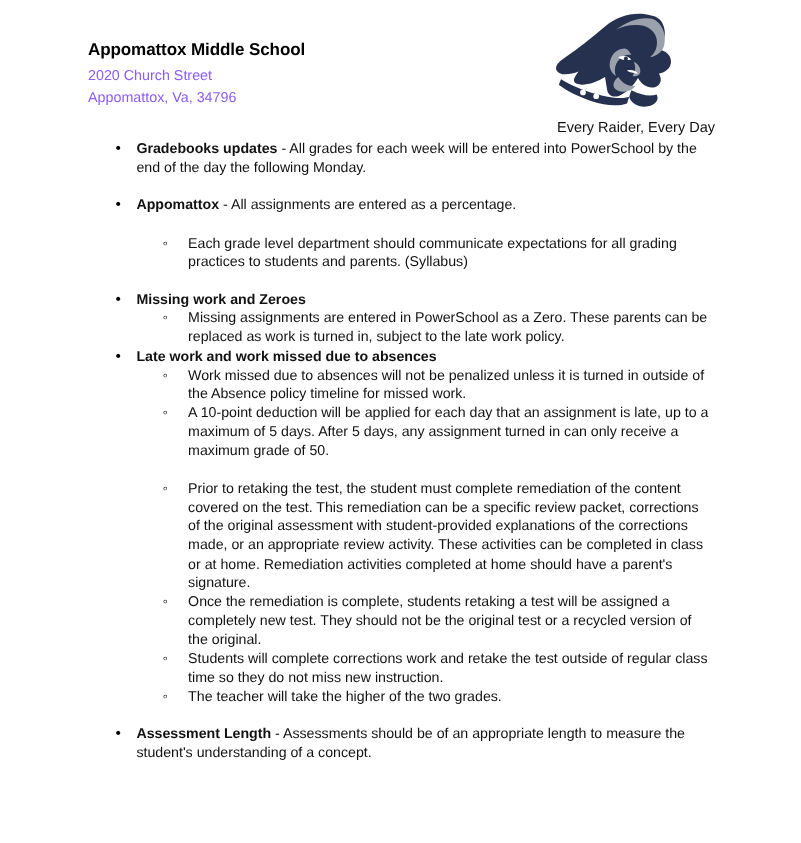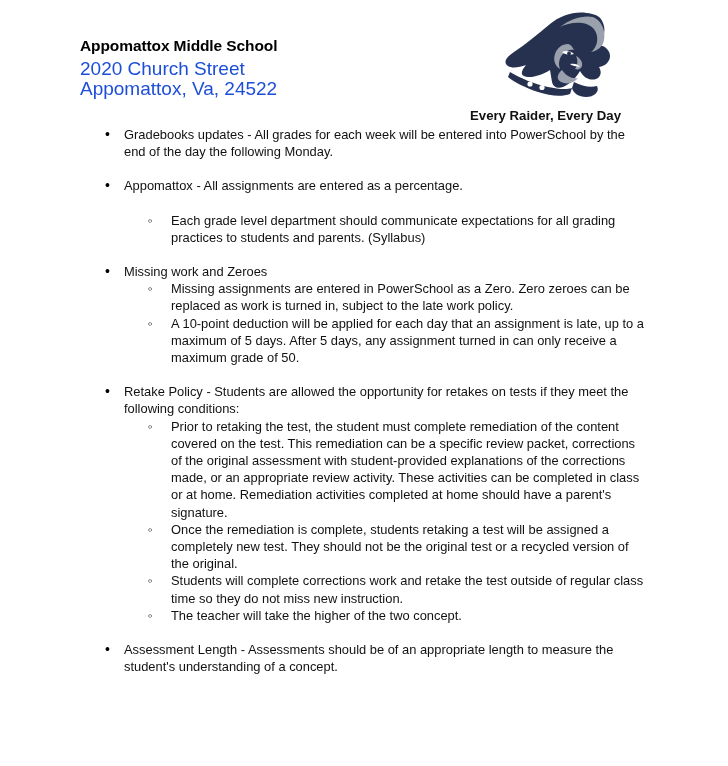--- a/index.html
+++ b/index.html
@@ -31,33 +31,32 @@
   }
   .school-name {
     font-size: 15.5px;
     font-weight: bold;
     line-height: 20px;
     letter-spacing: -0.1px;
     margin: 0 0 3px 0;
     color: #000;
   }
   .addr-line {
-    font-size: 19px;
+    font-size: 13px;
     line-height: 19.5px;
-    color: #1d4ed8;
+    color: #8b5cf6;
   }
 
   
   .logo-block {
     position: absolute;
     left: 470px;
     top: 8px;
     width: 180px;
-    text-align: left;
-    font-weight: bold;
+    text-align: right;
   }
   .logo-art {
     width: 120px;
     height: 95px;
     margin: 0 auto;
     display: block;
   }
   .tagline {
     font-size: 13.2px;
     line-height: 17px;
@@ -91,21 +90,21 @@
   }
   ul.lvl1 > li.item > .btext::before {
     content: "\2022";
     position: absolute;
     left: 105px;
     font-size: 14px;
     line-height: 17.2px;
     color: #000;
   }
   .lead {
-    font-weight: normal;
+    font-weight: bold;
   }
   ul.lvl2 {
     list-style: none;
     margin: 0;
     padding: 0;
   }
   ul.lvl2 > li.sub {
     position: relative;
     padding-left: 47px;
     font-size: 12.9px;
@@ -124,21 +123,21 @@
   .gap-lg { height: 17px; }
 </style>
 </head>
 <body>
 
 <div class="page">
 
   <div class="header">
     <div class="school-name">Appomattox Middle School</div>
     <div class="addr-line">2020 Church Street</div>
-    <div class="addr-line">Appomattox, Va, 24522</div>
+    <div class="addr-line">Appomattox, Va, 34796</div>
   </div>
 
   <div class="logo-block">
     <svg class="logo-art" viewBox="0 0 120 95">
       <g>
 
         <path d="M92 6 C78 2 62 6 50 16 C38 26 26 36 14 44 C8 48 4 52 6 56 C9 61 18 60 26 57 C22 62 20 66 24 68 C30 71 42 67 50 62 L52 74 C53 79 58 81 63 79 C70 76 76 70 80 63 C84 70 90 73 96 71 C101 69 102 64 99 59 C105 58 110 54 110 48 C110 42 105 38 99 37 C104 30 106 22 103 15 C101 9 97 7 92 6 Z" fill="#26304f"></path>
 
         <path d="M93 9 C83 7 70 11 60 19 C66 16 74 14 82 15 C90 16 96 21 97 28 C98 34 96 40 91 44 C97 43 103 39 104 32 C106 22 101 12 93 9 Z" fill="#9aa1ad"></path>
 
@@ -175,36 +174,37 @@
         <li class="gap-lg"></li>
         <li class="item">
           <ul class="lvl2">
             <li class="sub">Each grade level department should communicate expectations for all grading practices to students and parents. (Syllabus)</li>
           </ul>
         </li>
         <li class="gap-lg"></li>
         <li class="item">
           <span class="btext"><span class="lead">Missing work and Zeroes</span></span>
           <ul class="lvl2">
-            <li class="sub">Missing assignments are entered in PowerSchool as a Zero.  Zero zeroes can be replaced as work is turned in, subject to the late work policy.</li>
-          </ul>
-        </li>
-        <li class="item">
-          <ul class="lvl2">
+            <li class="sub">Missing assignments are entered in PowerSchool as a Zero.  These parents can be replaced as work is turned in, subject to the late work policy.</li>
+          </ul>
+        </li>
+        <li class="item">
+          <span class="btext"><span class="lead">Late work and work missed due to absences</span></span>
+          <ul class="lvl2">
+            <li class="sub">Work missed due to absences will not be penalized unless it is turned in outside of the Absence policy timeline for missed work.</li>
             <li class="sub">A 10-point deduction will be applied for each day that an assignment is late, up to a maximum of 5 days. After 5 days, any assignment turned in can only receive a maximum grade of 50.</li>
           </ul>
         </li>
         <li class="gap-lg"></li>
         <li class="item">
-          <span class="btext"><span class="lead">Retake Policy</span><span> - Students are allowed the opportunity for retakes on tests if they meet the following conditions:</span></span>
           <ul class="lvl2">
             <li class="sub">Prior to retaking the test, the student must complete remediation of the content covered on the test.  This remediation can be a specific review packet, corrections of the original assessment with student-provided explanations of the corrections made, or an appropriate review activity. These activities can be completed in class or at home. Remediation activities completed at home should have a parent's signature.</li>
             <li class="sub">Once the remediation is complete, students retaking a test will be assigned a completely new test. They should not be the original test or a recycled version of the original.</li>
             <li class="sub">Students will complete corrections work and retake the test outside of regular class time so they do not miss new instruction.</li>
-            <li class="sub">The teacher will take the higher of the two concept.</li>
+            <li class="sub">The teacher will take the higher of the two grades.</li>
           </ul>
         </li>
         <li class="gap-lg"></li>
         <li class="item">
           <span class="btext"><span class="lead">Assessment Length</span><span> - Assessments should be of an appropriate length to measure the student's understanding of a concept.</span></span>
         </li>
       </ul>
   </div>
 
 </div>

